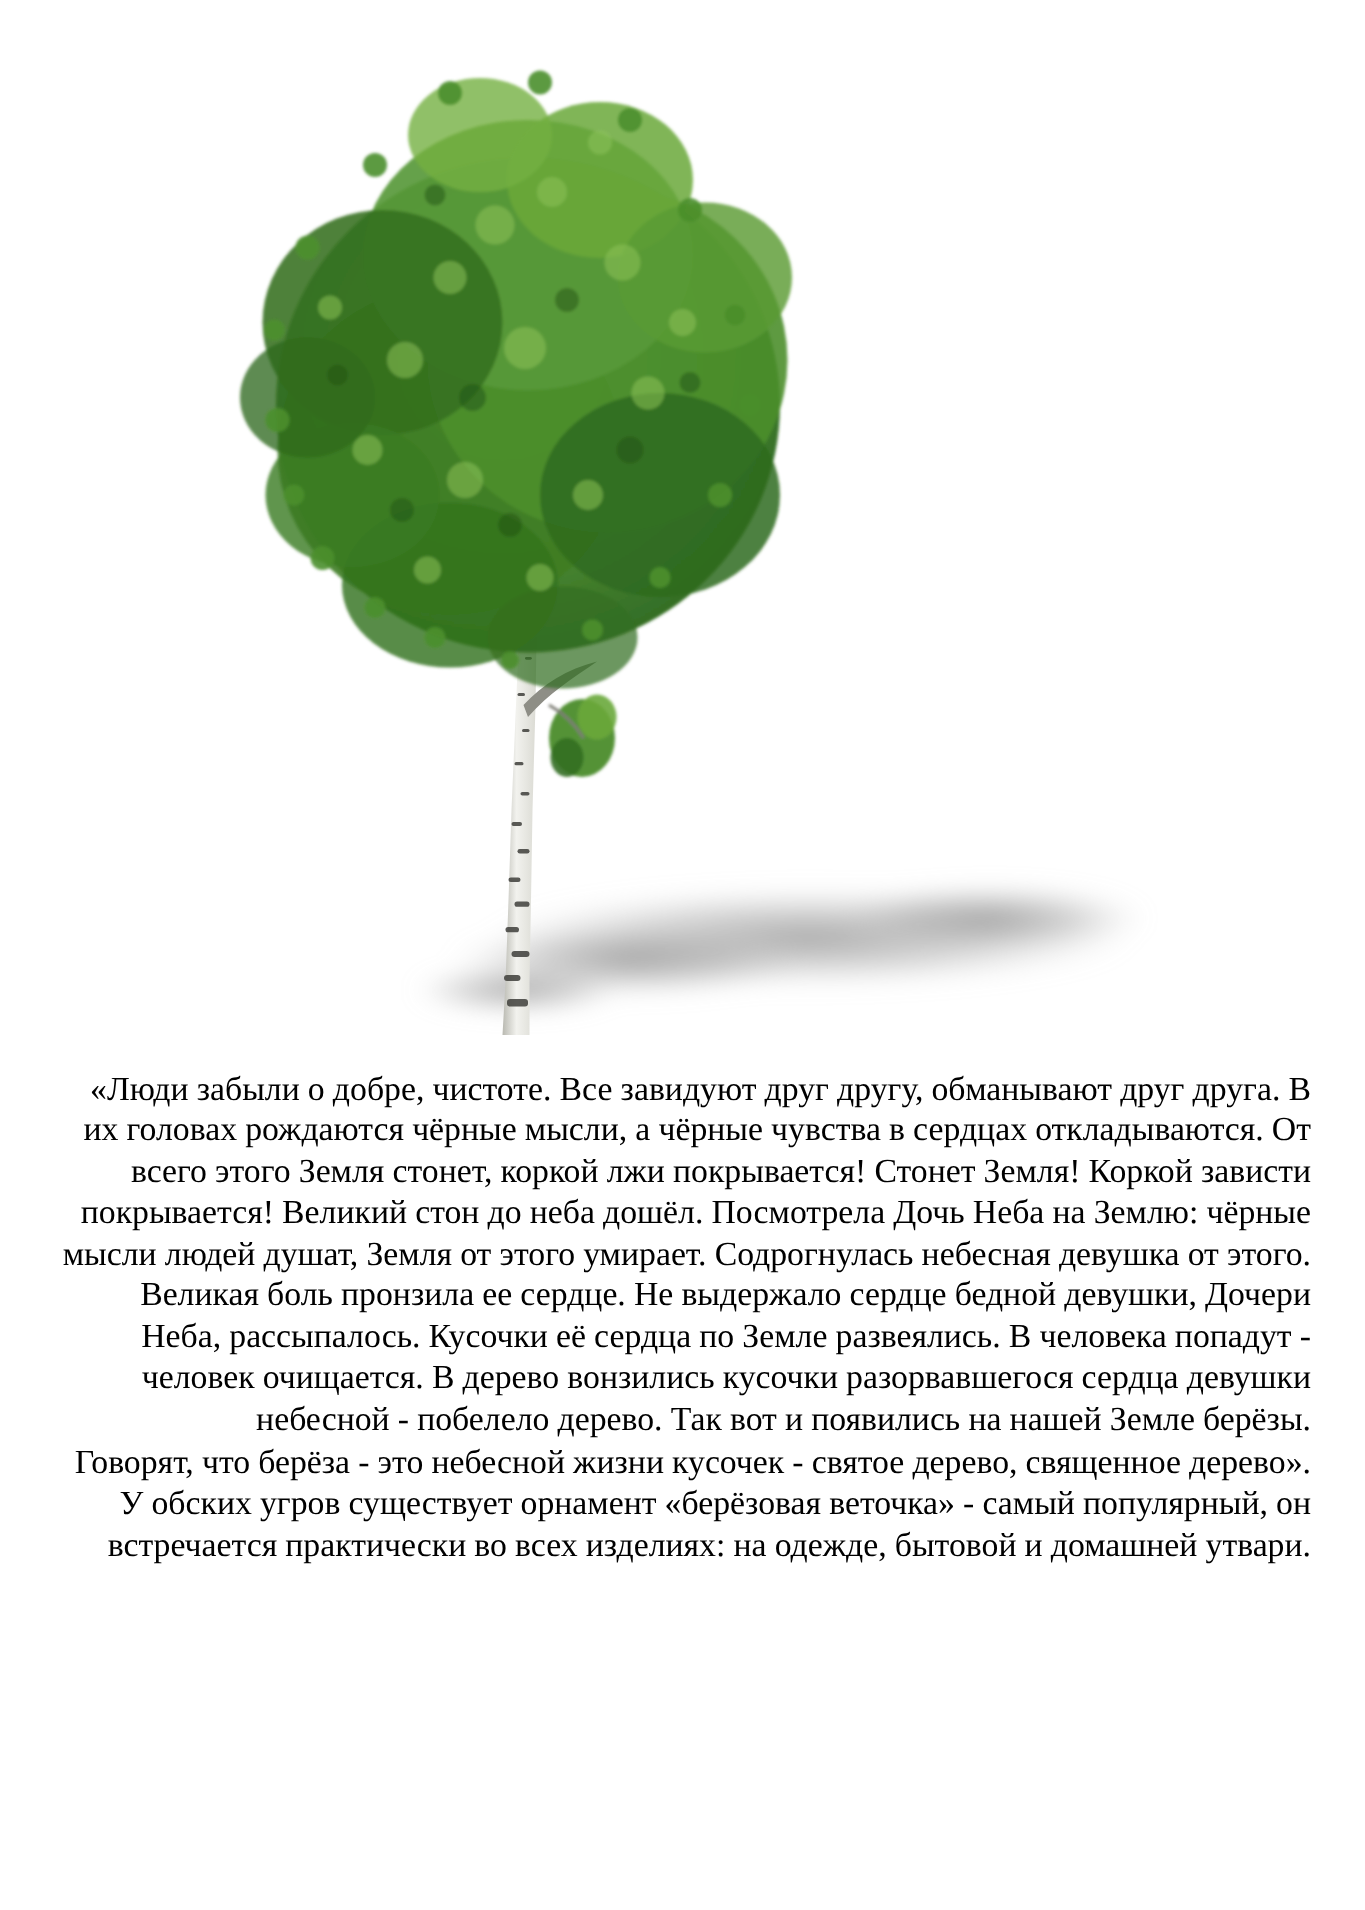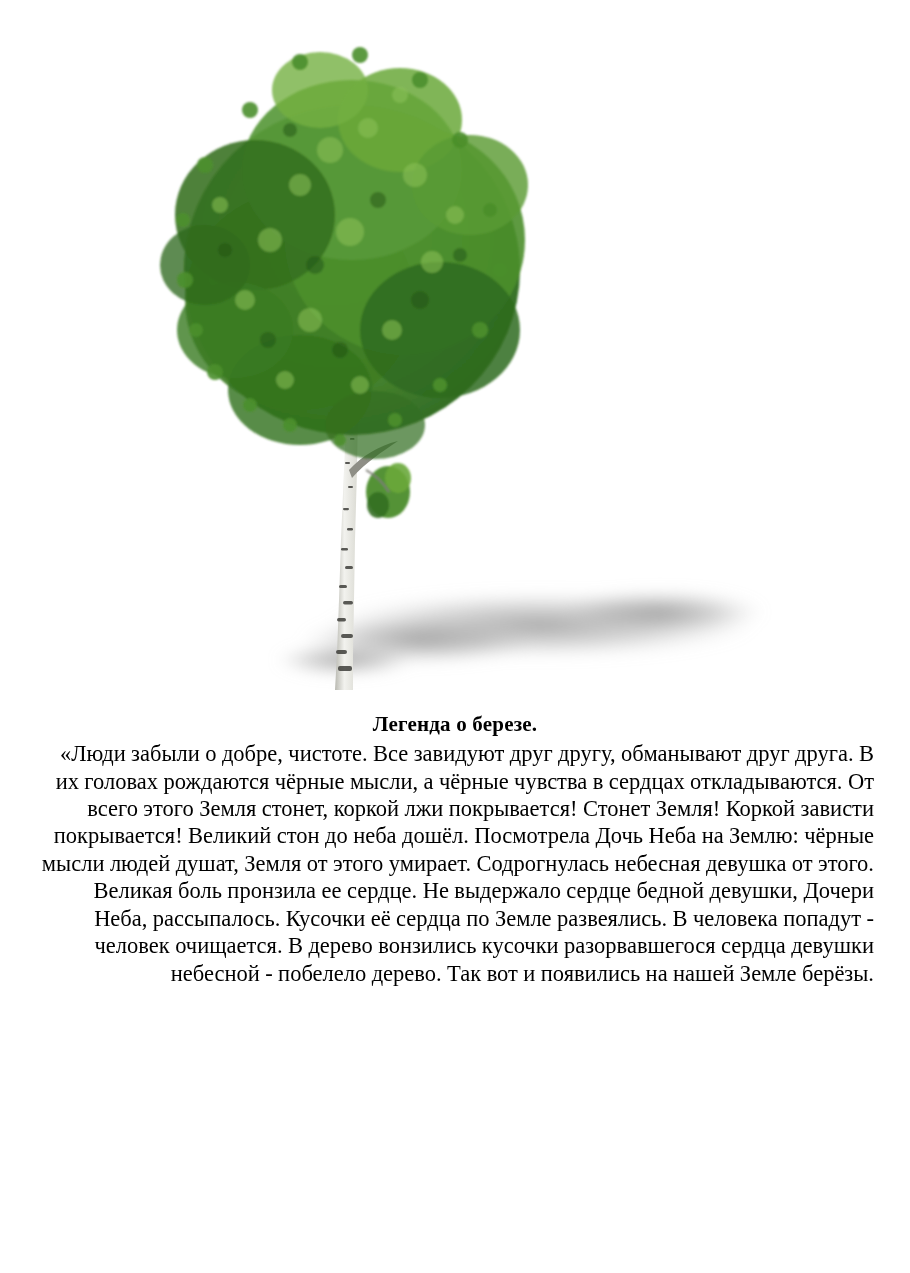--- a/index.html
+++ b/index.html
@@ -198,17 +198,17 @@
           <circle cx="300" cy="62" r="8"></circle>
           <circle cx="250" cy="110" r="8"></circle>
           <circle cx="205" cy="165" r="8"></circle>
           <circle cx="183" cy="220" r="7"></circle>
         </g>
       </g>
     </svg>
   </div>
 
   <div class="text-block">
-    <div class="doc-title">Легенда о березе.</div>
     <p class="doc-paragraph">«Люди забыли о добре, чистоте. Все завидуют друг другу, обманывают друг друга. В их головах рождаются чёрные мысли, а чёрные чувства в сердцах откладываются. От всего этого Земля стонет, коркой лжи покрывается! Стонет Земля! Коркой зависти покрывается! Великий стон до неба дошёл. Посмотрела Дочь Неба на Землю: чёрные мысли людей душат, Земля от этого умирает. Содрогнулась небесная девушка от этого. Великая боль пронзила ее сердце. Не выдержало сердце бедной девушки, Дочери Неба, рассыпалось. Кусочки её сердца по Земле развеялись. В человека попадут - человек очищается. В дерево вонзились кусочки разорвавшегося сердца девушки небесной - побелело дерево. Так вот и появились на нашей Земле берёзы.</p>
+    <p class="doc-paragraph">Говорят, что берёза - это небесной жизни кусочек - святое дерево, священное дерево». У обских угров существует орнамент «берёзовая веточка» - самый популярный, он встречается практически во всех изделиях: на одежде, бытовой и домашней утвари.</p>
   </div>
 
 </div>
 
 </body></html>

